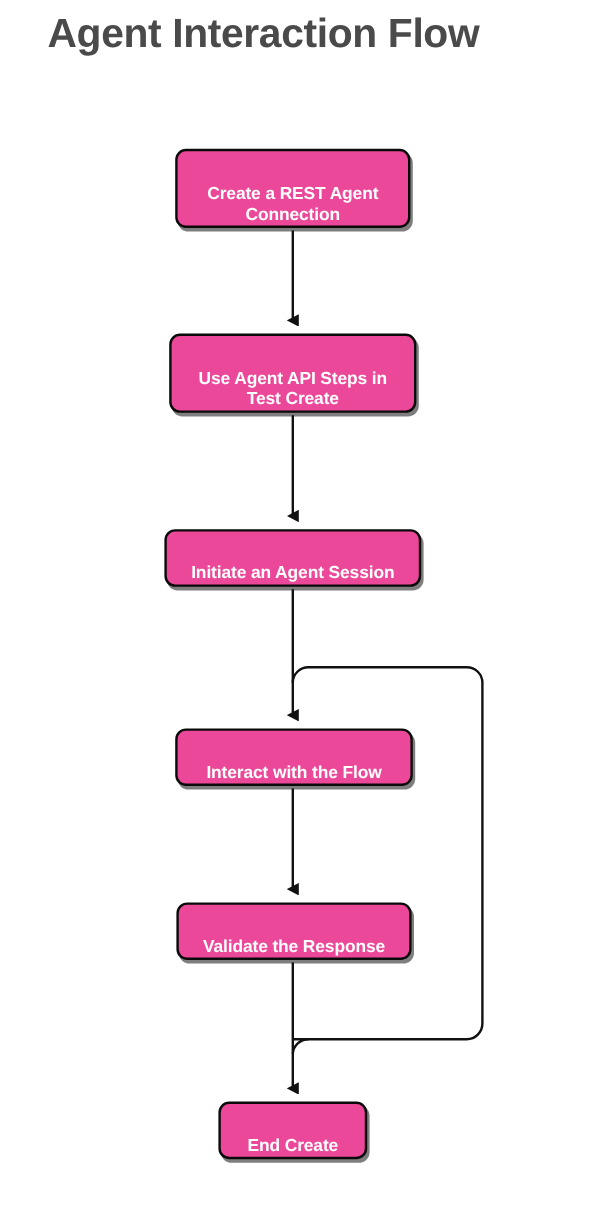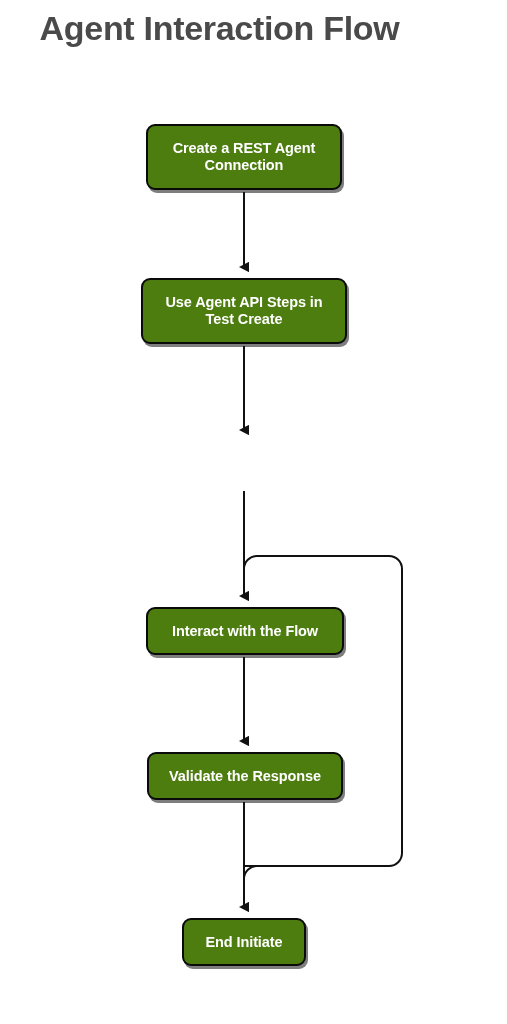--- a/index.html
+++ b/index.html
@@ -44,26 +44,26 @@
     left: 0;
     top: 0;
     width: 507px;
     height: 1024px;
     pointer-events: none;
   }
 
   .node {
     position: absolute;
     box-sizing: border-box;
-    background: #4d7c0f;
+    background: #ec4899;
     border: 2px solid #0a0a0a;
     border-radius: 9px;
     box-shadow: 2px 3px 0 rgba(20, 20, 20, 0.55);
     display: flex;
-    align-items: center;
+    align-items: flex-end;
     justify-content: center;
     text-align: center;
     color: #ffffff;
     font-size: 14.5px;
     font-weight: bold;
     line-height: 17px;
     padding: 0 10px;
     letter-spacing: -0.1px;
   }
 
@@ -131,26 +131,29 @@
   <div class="node" id="node-create-rest-agent-connection">
     <span class="node-label">Create a REST Agent
 Connection</span>
   </div>
 
   <div class="node" id="node-use-agent-api-steps">
     <span class="node-label">Use Agent API Steps in
 Test Create</span>
   </div>
 
+  <div class="node" id="node-initiate-agent-session">
+    <span class="node-label">Initiate an Agent Session</span>
+  </div>
 
   <div class="node" id="node-interact-with-agent">
     <span class="node-label">Interact with the Flow</span>
   </div>
 
   <div class="node" id="node-validate-response">
     <span class="node-label">Validate the Response</span>
   </div>
 
   <div class="node" id="node-end-session">
-    <span class="node-label">End Initiate</span>
+    <span class="node-label">End Create</span>
   </div>
 
 </div>
 
 </body></html>

